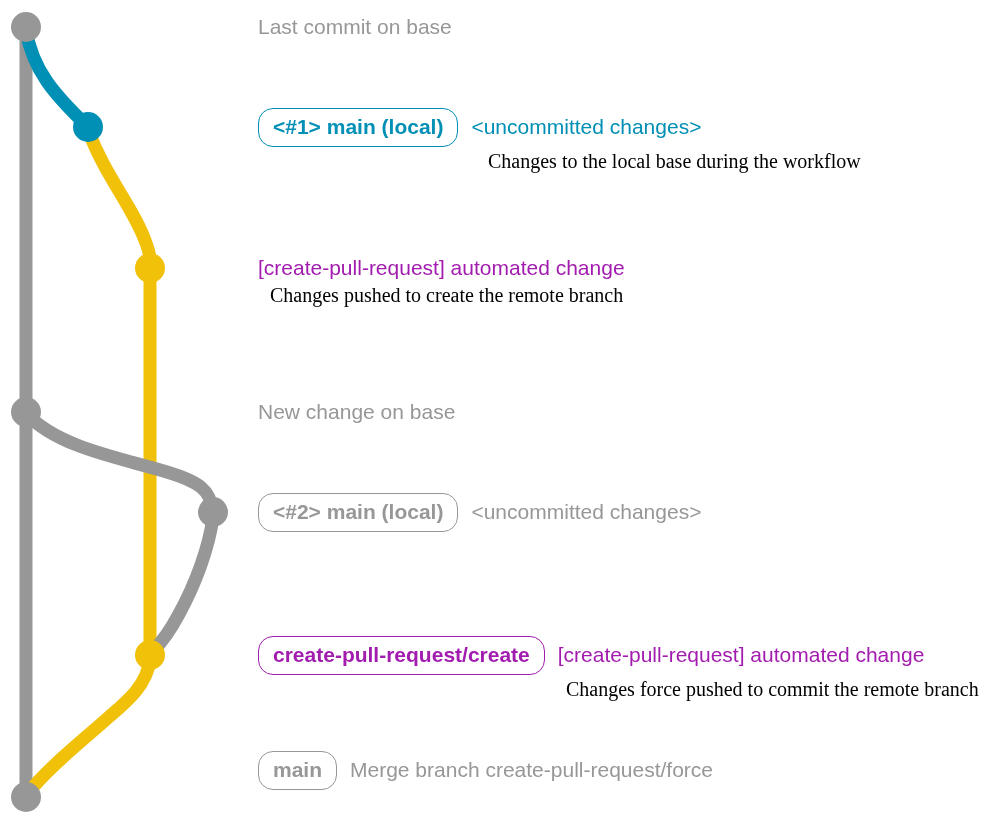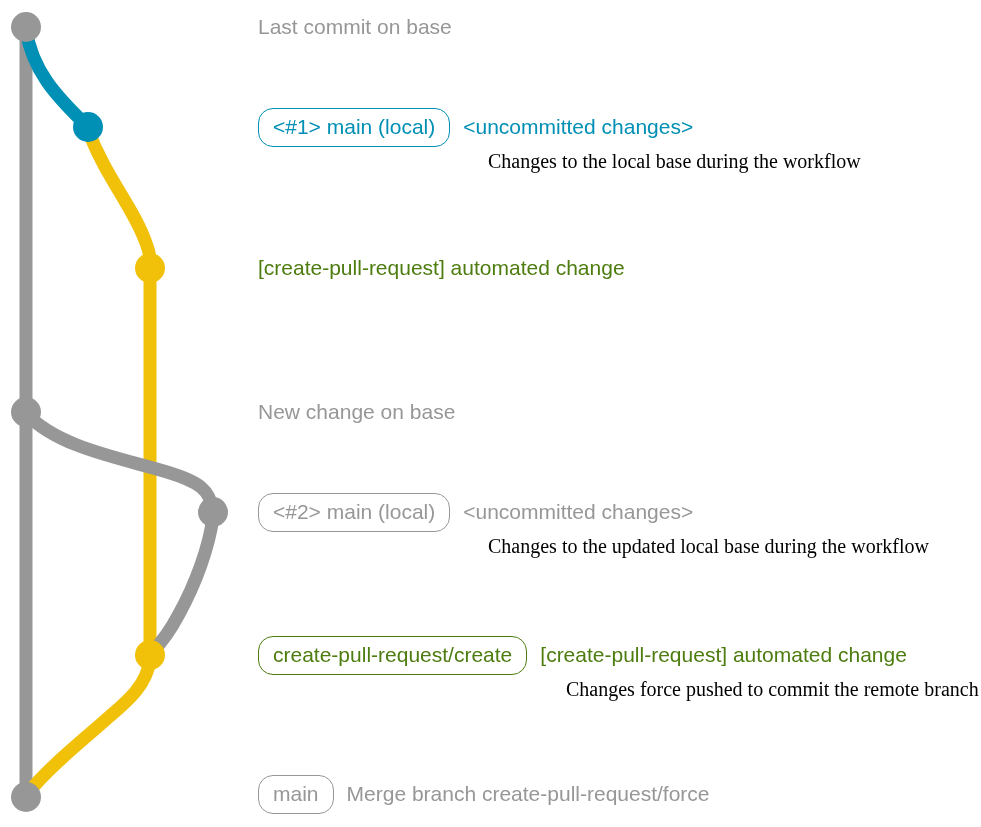--- a/index.html
+++ b/index.html
@@ -9,26 +9,26 @@
   }
   #stage { position: absolute; inset: 0; width: 981px; height: 827px; }
   #graph-svg { position: absolute; left: 0; top: 0; }
 
   .row { position: absolute; left: 258px; }
   .line1 { display: flex; align-items: center; gap: 13px; height: 40px; }
   .line1.thin { height: 27px; }
   .lbl { font-size: 21px; white-space: nowrap; }
   .c-gray { color: #979797; }
   .c-teal { color: #008fb5; }
-  .c-yellow { color: #4d7c0f; }
+  .c-yellow { color: #a21caf; }
   .badge {
     display: inline-flex; align-items: center;
     border: 1.5px solid currentColor; border-radius: 15px;
     padding: 6px 14px; font-size: 21px; white-space: nowrap;
-    background: #ffffff; box-sizing: border-box; height: 39px;
+    background: #ffffff; box-sizing: border-box; height: 39px; font-weight: bold;
   }
   .desc {
     font-family: "Liberation Serif", serif;
     font-size: 20px; color: #000000; white-space: nowrap; margin-top: 3px;
   }
   .ind-box { margin-left: 230px; text-align: center; }   
   .ind-msg { margin-left: 12px; }    
   .ind-merge { margin-left: 308px; } 
 </style>
 </head>
@@ -70,44 +70,44 @@
       <span class="badge c-teal">&lt;#1&gt; main (local)</span>
       <span class="lbl c-teal">&lt;uncommitted changes&gt;</span>
     </div>
     <div class="desc ind-box">Changes to the local base during the workflow</div>
   </div>
 
   <div class="row" style="top:254px;">
     <div class="line1 thin">
       <span class="lbl c-yellow">[create-pull-request] automated change</span>
     </div>
+    <div class="desc ind-msg">Changes pushed to create the remote branch</div>
   </div>
 
   <div class="row" style="top:398px;">
     <div class="line1 thin">
       <span class="lbl c-gray">New change on base</span>
     </div>
   </div>
 
   <div class="row" style="top:492px;">
     <div class="line1">
       <span class="badge c-gray">&lt;#2&gt; main (local)</span>
       <span class="lbl c-gray">&lt;uncommitted changes&gt;</span>
     </div>
-    <div class="desc ind-box">Changes to the updated local base during the workflow</div>
   </div>
 
   <div class="row" style="top:635px;">
     <div class="line1">
       <span class="badge c-yellow">create-pull-request/create</span>
       <span class="lbl c-yellow">[create-pull-request] automated change</span>
     </div>
     <div class="desc ind-merge">Changes force pushed to commit the remote branch</div>
   </div>
 
-  <div class="row" style="top:774px;text-align:right;">
+  <div class="row" style="top:750px;text-align:right;">
     <div class="line1">
       <span class="badge c-gray">main</span>
       <span class="lbl c-gray">Merge branch create-pull-request/force</span>
     </div>
   </div>
 
 </div>
 
 </body></html>

